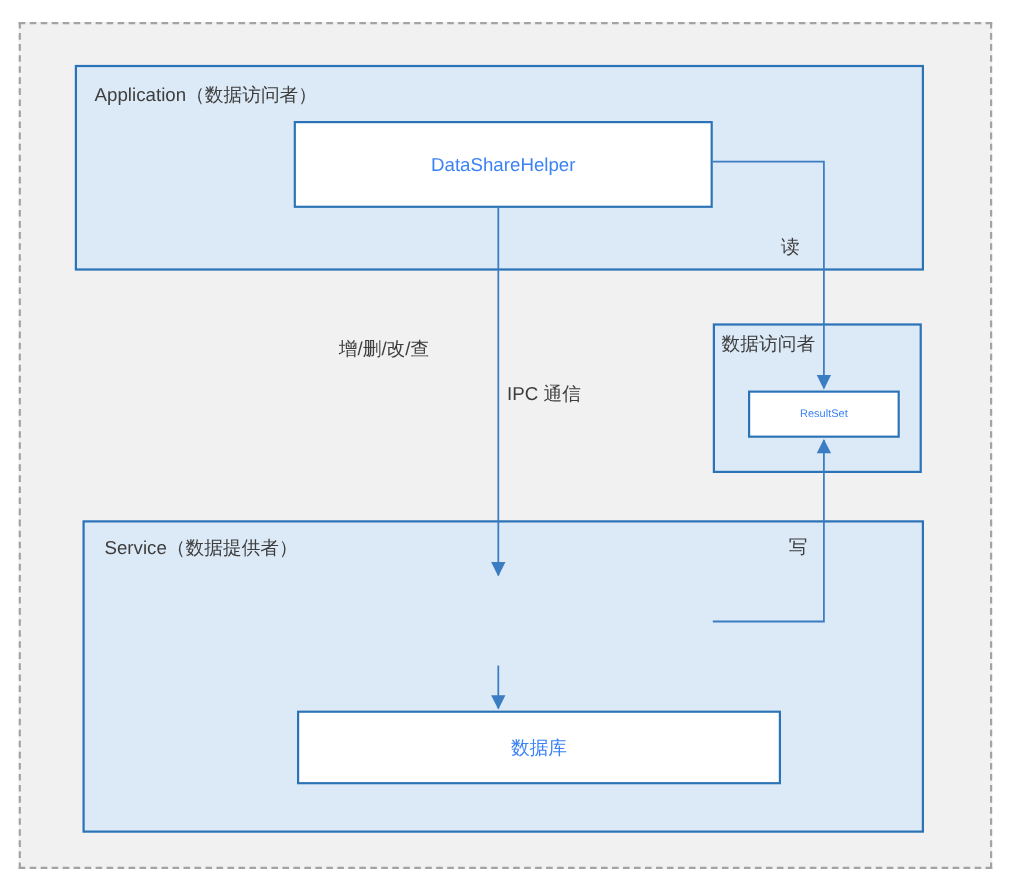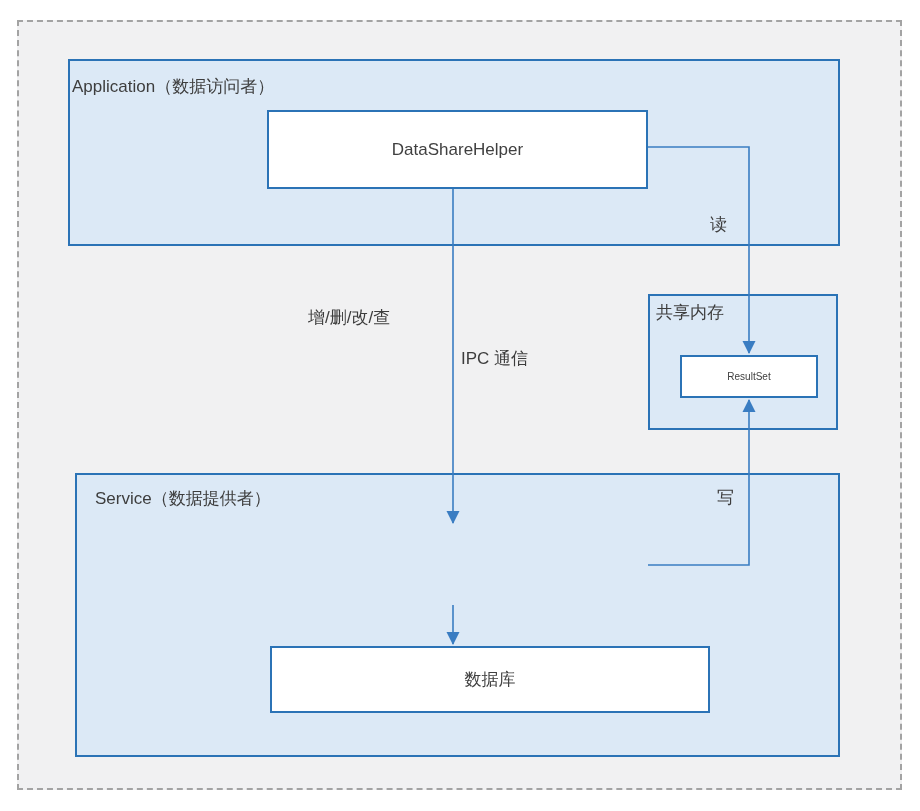--- a/index.html
+++ b/index.html
@@ -39,33 +39,33 @@
   }
   .node-box {
     position: absolute;
     background: #ffffff;
     border: 2px solid #2b73b6;
     box-sizing: border-box;
     display: flex;
     align-items: center;
     justify-content: center;
     font-size: 17px;
-    color: #404040;
+    color: #3b82f6;
     white-space: nowrap;
   }
   .app-box      { left: 68px;  top: 59px;  width: 772px; height: 187px; }
   .service-box  { left: 75px;  top: 473px; width: 765px; height: 284px; }
   .shm-box      { left: 648px; top: 294px; width: 190px; height: 136px; }
 
   .helper-box   { left: 267px; top: 110px; width: 381px; height: 79px; }
   .ext-box      { left: 270px; top: 525px; width: 378px; height: 80px; }
   .db-box       { left: 270px; top: 646px; width: 440px; height: 67px; }
   .rs-box       { left: 680px; top: 355px; width: 138px; height: 43px; font-size: 10px; }
 
-  .app-label     { left: 72px;  top: 75px; }
+  .app-label     { left: 86px;  top: 75px; }
   .service-label { left: 95px;  top: 487px; text-align: right; }
   .shm-label     { left: 656px; top: 301px; }
 
   .edge-label {
     position: absolute;
     font-size: 17px;
     color: #3d3d3d;
     white-space: nowrap;
   }
   .crud-label  { left: 308px; top: 306px; text-align: center; }
@@ -89,21 +89,21 @@
 
   <div class="frame"></div>
 
   <div class="container-box app-box"></div>
   <div class="container-label app-label">Application（数据访问者）</div>
 
   <div class="container-box service-box"></div>
   <div class="container-label service-label">Service（数据提供者）</div>
 
   <div class="container-box shm-box"></div>
-  <div class="container-label shm-label">共享内存</div>
+  <div class="container-label shm-label">数据访问者</div>
 
   <div class="node-box helper-box">DataShareHelper</div>
 
 
   <div class="node-box db-box">数据库</div>
 
   <div class="node-box rs-box">ResultSet</div>
 
   <svg class="edges" viewBox="0 0 920 811" xmlns="http://www.w3.org/2000/svg">
     <defs>

